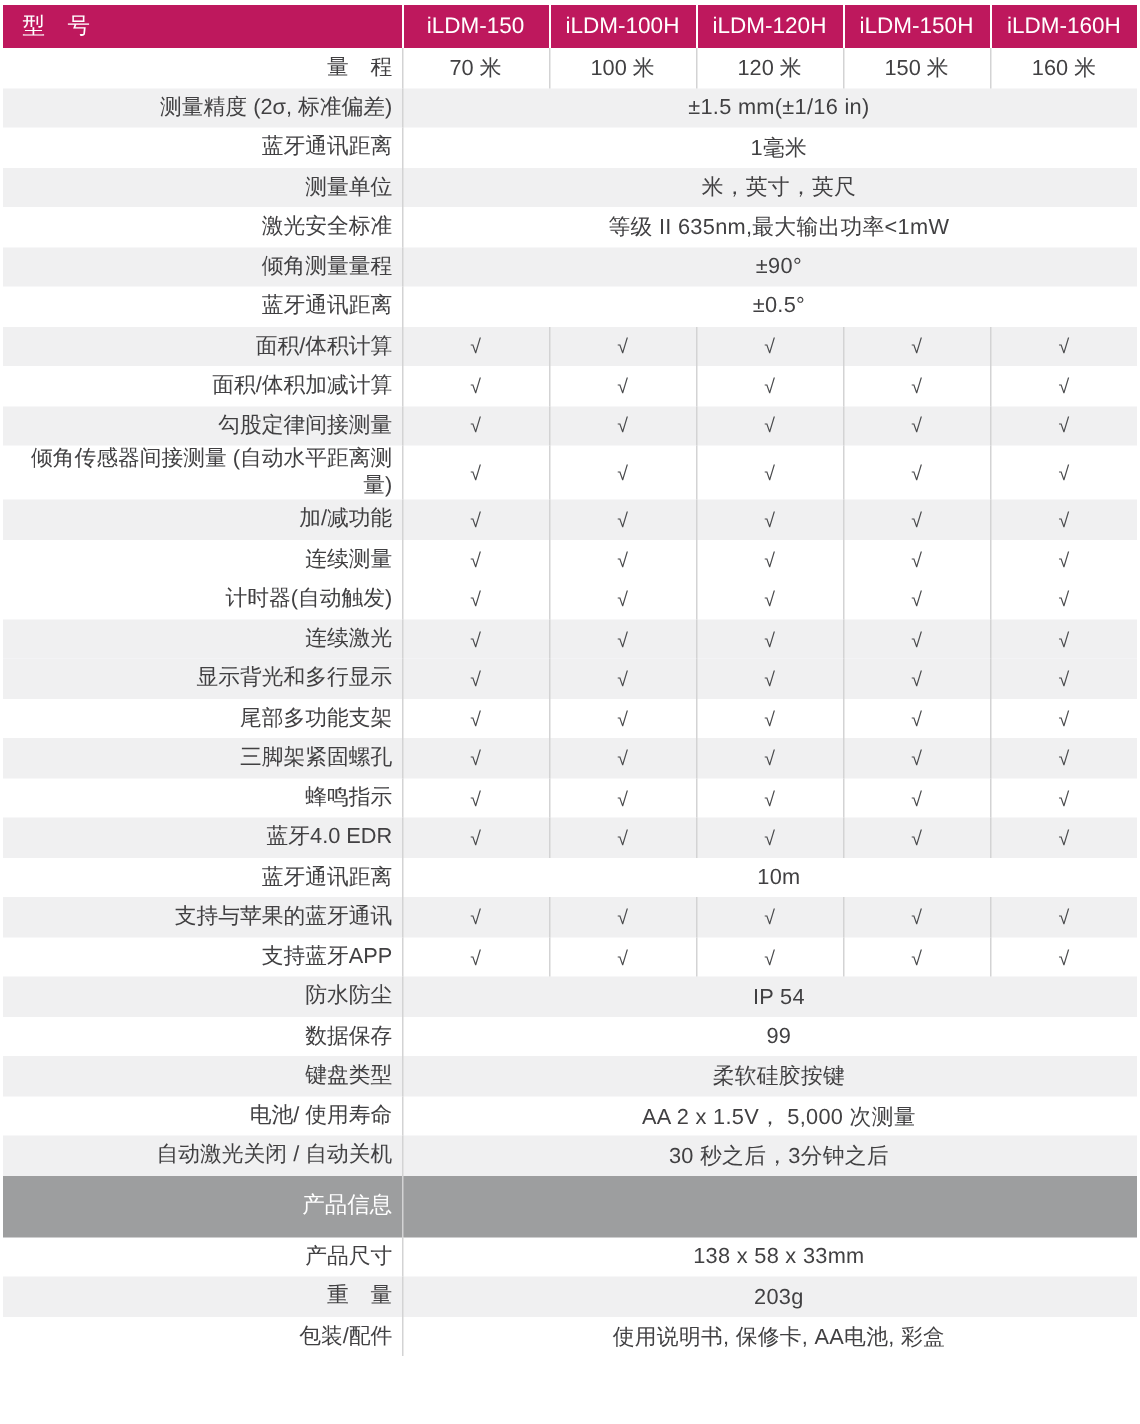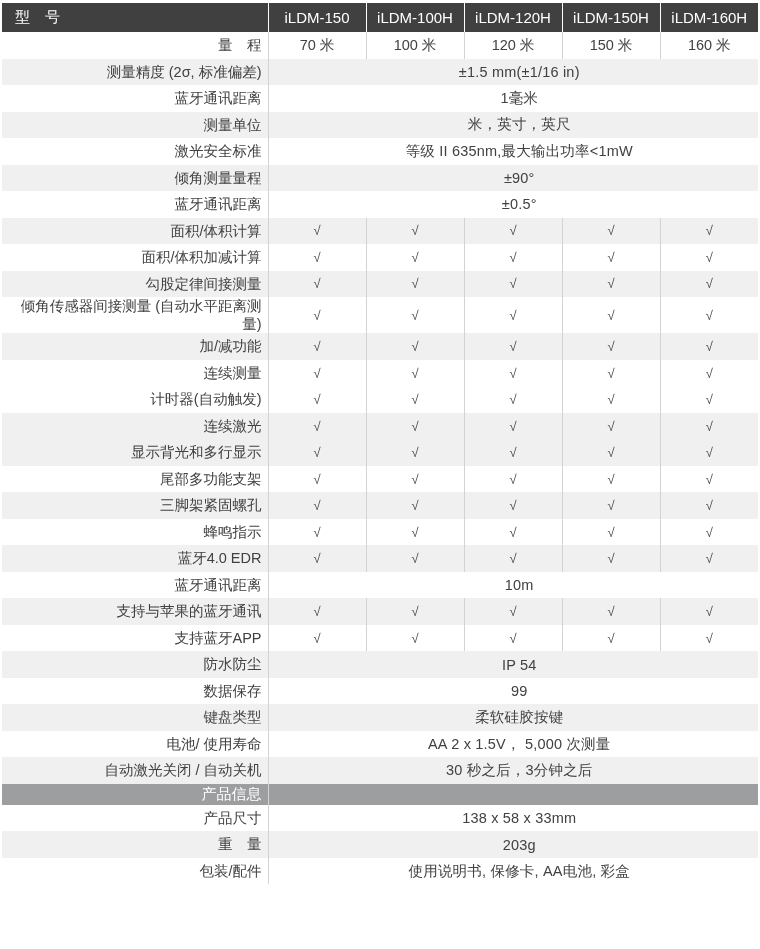--- a/index.html
+++ b/index.html
@@ -19,21 +19,21 @@
   table.spec {
     border-collapse: collapse;
     table-layout: fixed;
     width: 756px;
   }
   col.c-label { width: 266px; }
   col.c-model { width: 98px; }
 
   
   thead th {
-    background: #404040;
+    background: #be185d;
     color: #ffffff;
     font-weight: 400;
     height: 27px;
     font-size: 15px;
     vertical-align: middle;
     white-space: nowrap;
     overflow: hidden;
   }
   thead th.label-col {
     text-align: left;
@@ -64,21 +64,21 @@
     text-align: center;
     border-left: 1px solid #d3d3d4;
   }
   td.check {
     font-size: 13px;
     color: #4a4b4d;
   }
   td.span-val { letter-spacing: 0.2px; padding-left: 12px; }
 
   
-  tbody tr.section { height: 21px; }
+  tbody tr.section { height: 41px; }
   tbody tr.section td {
     background: #9d9e9f;
     color: #ffffff;
     font-size: 15px;
   }
   tbody tr.section td.sec-rest {
     border-left: 1px solid rgba(255,255,255,0.55);
   }
 </style>
 </head>

